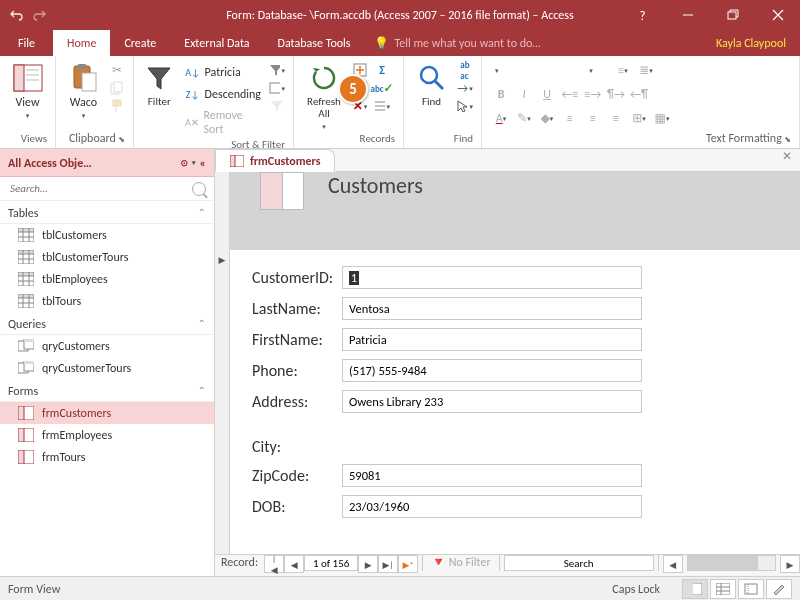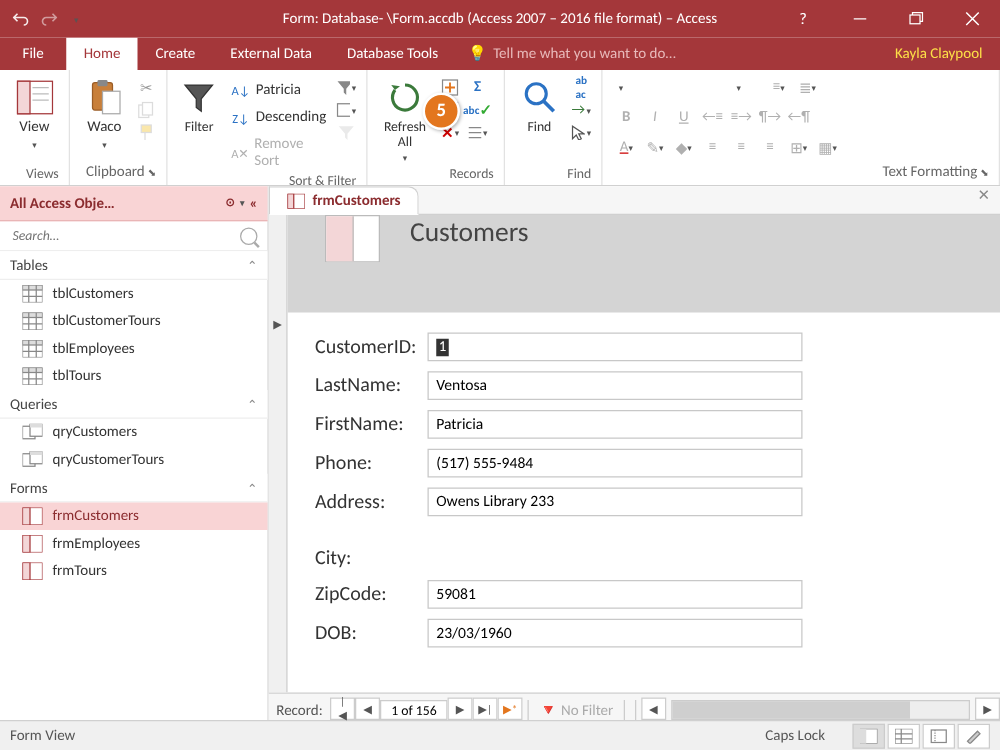--- a/index.html
+++ b/index.html
@@ -80,21 +80,21 @@
   .form-hdr .ico .l{background:#f3d6d7;border-right:1px solid #bbb;}
   .form-hdr h2{font-size:22px;font-weight:400;color:#444;margin:0;}
   .fields{padding:16px 0 0 22px;}
   .frow{display:flex;align-items:center;margin-bottom:8px;}
   .frow label{width:90px;font-size:16px;color:#333;}
   .frow .val{border:1px solid #c8c8c8;padding:3px 6px;width:300px;font-size:12.5px;background:#fff;min-height:14px;}
   .frow .val.cur{background:#fff;}
   .frow .val.cur span{background:#333;color:#fff;padding:0 2px;}
   
   
-  .recnav{height:22px;border-top:1px solid var(--grey-border);background:#f6f6f6;display:flex;align-items:flex-end;font-size:11px;color:#555;}
+  .recnav{height:22px;border-top:1px solid var(--grey-border);background:#f6f6f6;display:flex;align-items:flex-start;font-size:11px;color:#555;}
   .recnav .lbl{padding:0 6px;}
   .recnav button{width:20px;height:18px;background:#fff;border:1px solid #ccc;display:flex;align-items:center;justify-content:center;font-size:9px;color:#555;}
   .recnav input{width:54px;height:16px;border:1px solid #ccc;text-align:center;font-size:11px;}
   .recnav .sep{width:1px;height:16px;background:#ccc;margin:0 4px;}
   .recnav .srch{flex:0 0 150px;height:16px;border:1px solid #ccc;padding:0 4px;font-size:11px;}
   .recnav .hscroll{flex:1;margin:0 4px;height:16px;background:#eee;border:1px solid #ccc;position:relative;}
   .recnav .hscroll .thumb{position:absolute;left:0;width:80%;height:100%;background:#cfcfcf;}
   
   
   .status{height:24px;background:#f0f0f0;border-top:1px solid var(--grey-border);display:flex;align-items:center;font-size:11px;color:#555;padding:0 8px;}
@@ -570,20 +570,21 @@
       <span class="lbl">Record:</span>
       <button>|◀</button>
       <button>◀</button>
       <input value="1 of 156" style="">
       <button>▶</button>
       <button>▶|</button>
       <button style="color:#e3761e">▶*</button>
       <span class="sep"></span>
       <span style="padding:0 4px;color:#aaa">🔻 <span>No Filter</span></span>
       <span class="sep"></span>
+      <input class="srch" value="Search" style="">
       <span class="sep"></span>
       <button>◀</button>
       <div class="hscroll">
           <div class="thumb"></div>
         </div>
       <button>▶</button>
     </div>
   </div>
 </div>
 

